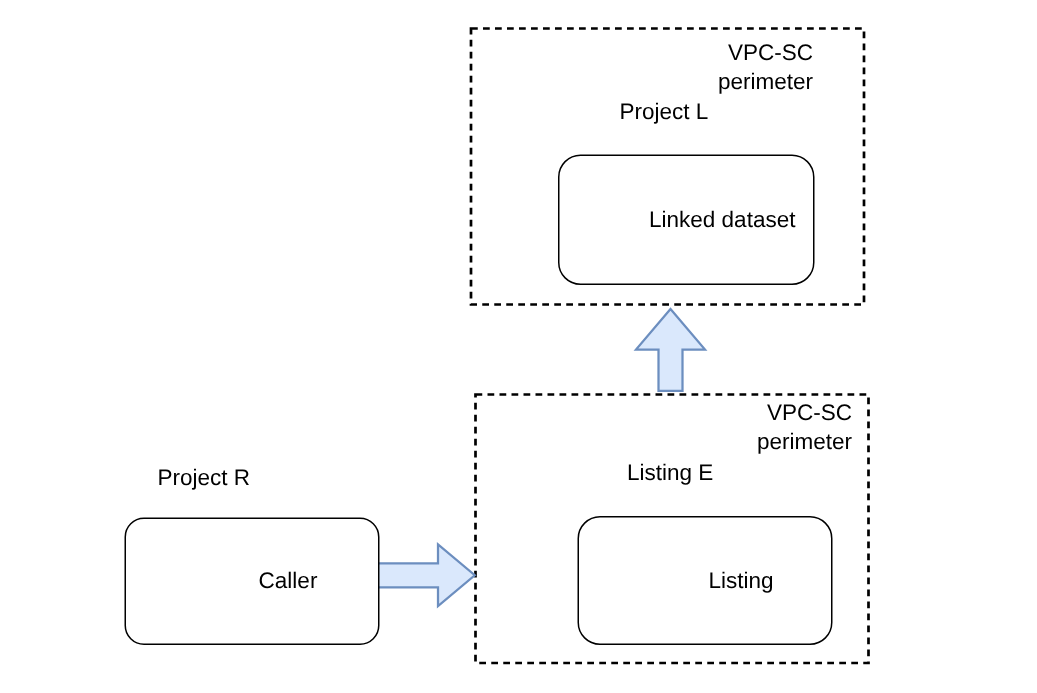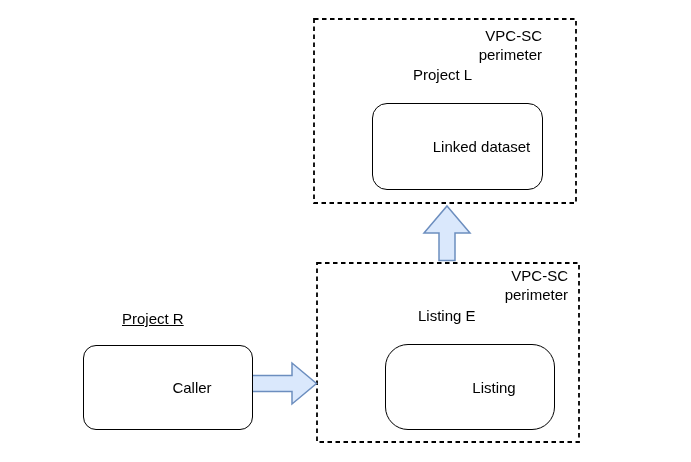--- a/index.html
+++ b/index.html
@@ -34,21 +34,21 @@
     border-radius: 15px;
     background: #ffffff;
     display: flex;
     align-items: center;
     justify-content: center;
     font-size: 15px;
     text-align: center;
     padding-left: 48px;
   }
   .node-linked { left: 372px; top: 103px; width: 171px; height: 87px; }
-  .node-listing { left: 385px; top: 344px; width: 170px; height: 86px; border-radius: 23px; }
+  .node-listing { left: 385px; top: 344px; width: 170px; height: 86px; }
   .node-caller { left: 60px; top: 345px; width: 170px; height: 85px; border-radius: 13px; margin-left: 23px; }
 </style>
 </head>
 <body>
 
 <div class="canvas">
 
   <svg class="layer" width="691" height="462" viewBox="0 0 691 462">
 
     <rect x="314" y="19" width="262" height="184" fill="none" stroke-width="1.8" stroke-dasharray="4.5 3.5" stroke="#000000"></rect>
@@ -70,18 +70,18 @@
 
   <div class="label perimeter-label" style="left:428px; top:266px; width:140px;">
     <div>VPC-SC</div>
     <div>perimeter</div>
   </div>
   <div class="label" style="left:418px; top:306px;">Listing E</div>
   <div class="node node-listing">
     <span>Listing</span>
   </div>
 
-  <div class="label" style="left:122px; top:309px;text-decoration:underline;">Project R</div>
+  <div class="label" style="left:105px; top:309px;">Project R</div>
   <div class="node node-caller">
     <span>Caller</span>
   </div>
 
 </div>
 
 </body></html>

